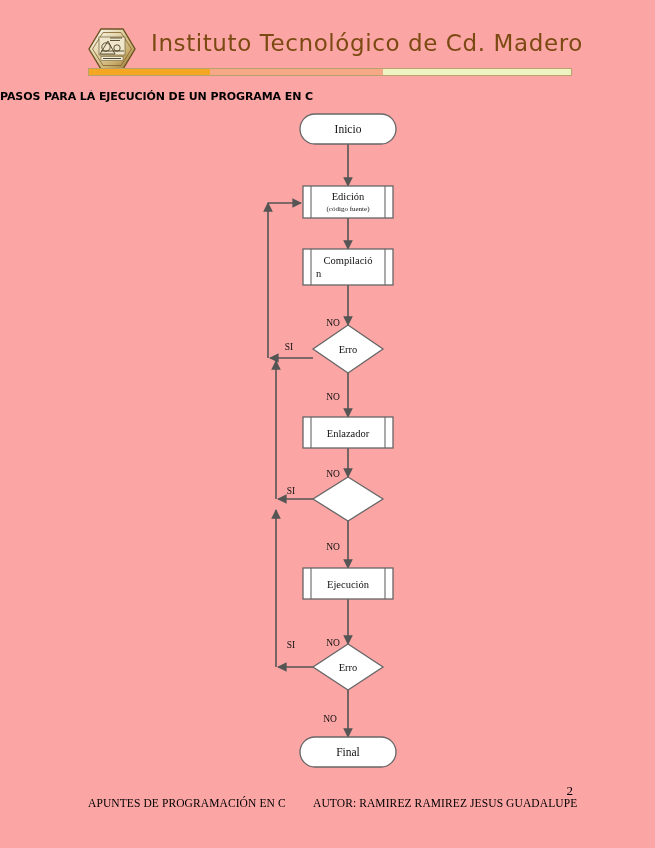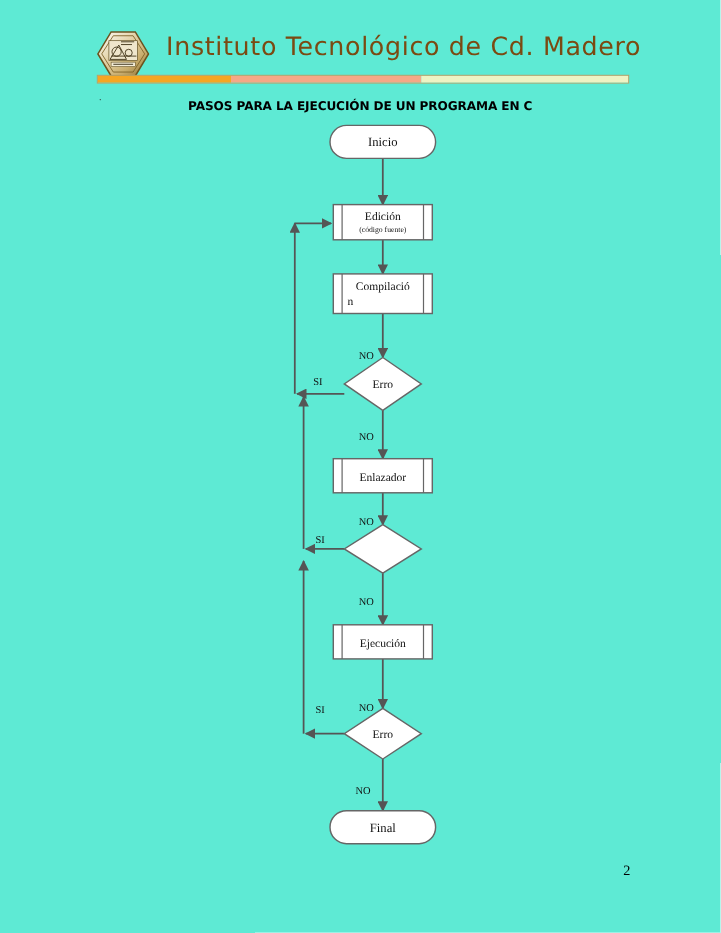--- a/index.html
+++ b/index.html
@@ -14,21 +14,21 @@
     position: relative;
     font-family: "Liberation Serif", "DejaVu Serif", serif;
     color: #000000;
     overflow: hidden;
   }
 
   
   .page {
     position: absolute;
     inset: 0;
-    background: #5eead4;
+    background: #fca5a5;
   }
 
   
   .header {
     position: absolute;
     left: 88px;
     top: 28px;
     width: 484px;
     height: 52px;
   }
@@ -76,21 +76,21 @@
     color: #333;
     line-height: 1;
   }
 
   
   .doc-title {
     position: absolute;
     left: 0;
     top: 90px;
     width: 655px;
-    text-align: center;
+    text-align: left;
     font-family: "DejaVu Sans", sans-serif;
     font-size: 11px;
     font-weight: bold;
     letter-spacing: -0.1px;
     color: #000;
   }
 
   
   .flow {
     position: absolute;
@@ -286,14 +286,19 @@
 
         <text x="333" y="646" text-anchor="middle">NO</text>
         <text x="291" y="648" text-anchor="middle">SI</text>
         <text x="330" y="722" text-anchor="middle">NO</text>
       </g>
     </svg>
   </div>
 
   <div class="page-number">2</div>
 
+  <div class="footer-line">
+    <span>APUNTES DE PROGRAMACIÓN EN C</span>
+    <span class="footer-gap"></span>
+    <span>AUTOR: RAMIREZ RAMIREZ JESUS GUADALUPE</span>
+  </div>
 
 </div>
 
 </body></html>

